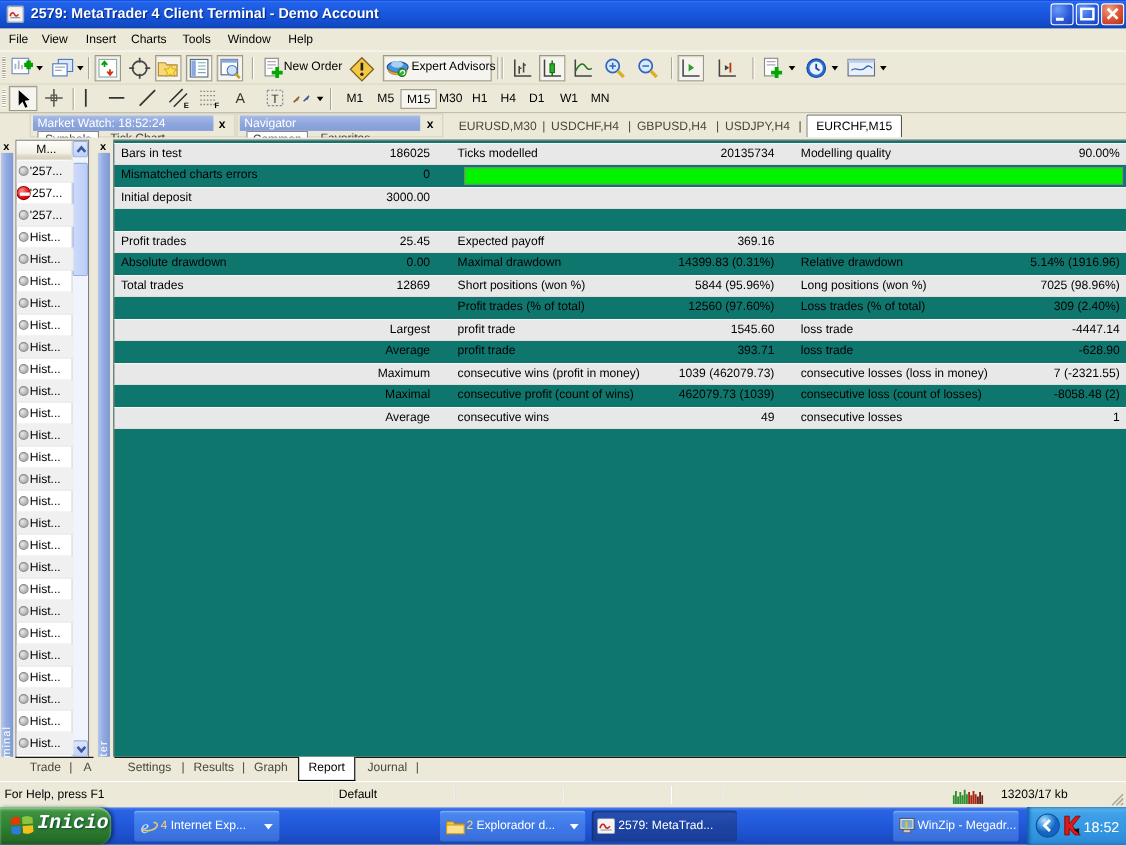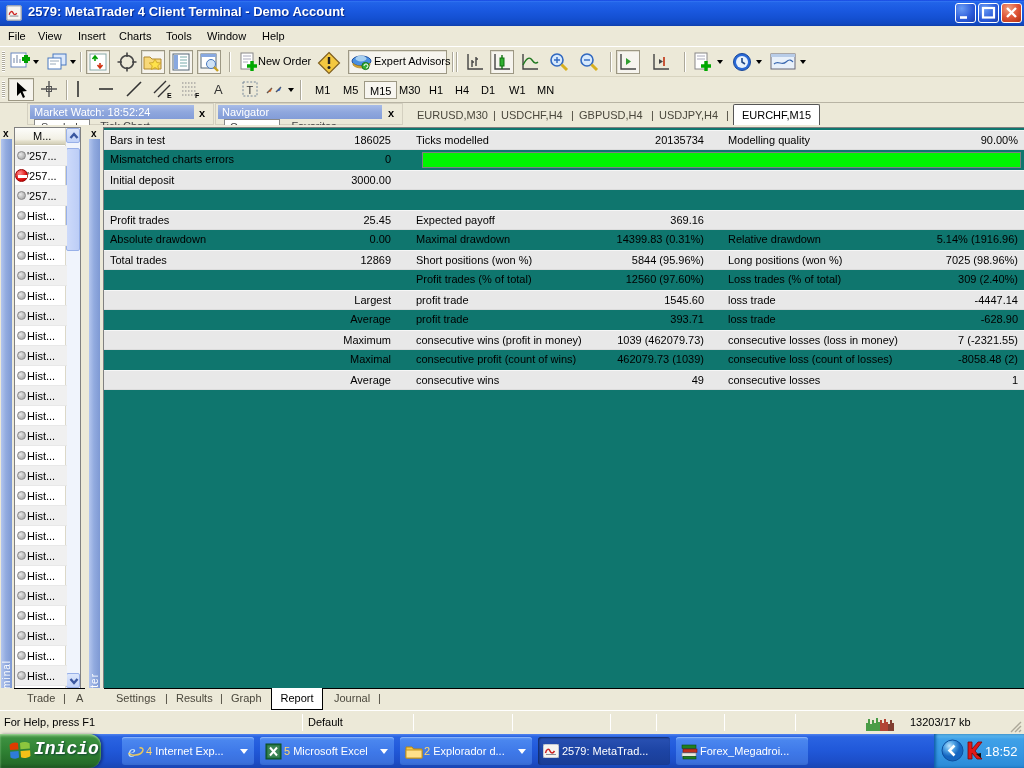--- a/index.html
+++ b/index.html
@@ -523,53 +523,44 @@
     <span class="itext">Inicio</span>
     </div>
   <div class="taskbtn" style="left:122px;width:132px;">
     <svg style="position:absolute;left:4px;top:5px;width:19px;height:19px;" viewBox="0 0 19 19">
         <text x="2" y="15" font-family="Liberation Serif" font-size="17" font-style="italic" fill="#c8e4fa">e</text>
         <path d="M2.5 11 C5 14.5 14 13.5 16.5 9.5 C18 7 16 5.5 13.5 5.8" stroke="#e8c860" stroke-width="1.5" fill="none"></path>
       </svg>
     <span class="tktxt"><span style="color:#ffd76e">4</span> Internet Exp...</span>
       <span class="tkarr"></span>
     </div>
-  <div class="taskbtn" style="left:260px;width:134px;">
-    <svg style="position:absolute;left:5px;top:6px;width:17px;height:17px;" viewBox="0 0 17 17">
-        <rect x="1" y="1" width="15" height="15" fill="#1a6e38" stroke="#0c4a22"></rect>
-        <rect x="2.5" y="2.5" width="12" height="12" fill="#fff" opacity="0.15"></rect>
-        <path d="M5 4.5 L12 12.5 M12 4.5 L5 12.5" stroke="#fff" stroke-width="2"></path>
-      </svg>
-    <span class="tktxt"><span style="color:#ffd76e">5</span> Microsoft Excel</span>
-      <span class="tkarr"></span>
-    </div>
   <div class="taskbtn" style="left:400px;width:132px;">
     <svg style="position:absolute;left:5px;top:7px;width:18px;height:15px;" viewBox="0 0 18 15">
         <path d="M1 3 h6 l1.5 2 H17 v9 H1 z" fill="#f5c84c" stroke="#b8860b"></path>
         <path d="M1 6 h16 v8 H1 z" fill="#ffe08a" stroke="#c89820"></path>
       </svg>
     <span class="tktxt"><span style="color:#ffd76e">2</span> Explorador d...</span>
       <span class="tkarr"></span>
     </div>
   <div class="taskbtn active" style="left:538px;width:132px;">
     <svg style="position:absolute;left:5px;top:7px;width:16px;height:14px;" viewBox="0 0 16 14">
         <rect x="0" y="0" width="16" height="14" rx="2" fill="#f6f4f0" stroke="#98a2b6"></rect>
         <path d="M2.5 9 C3.5 4.5 6 4.5 7 7 C8 9.5 10 9.5 11.5 7" stroke="#cc2222" stroke-width="1.5" fill="none"></path>
         <path d="M3 10.5 h10" stroke="#8a8f98" stroke-width="1"></path>
       </svg>
     <span class="tktxt">2579: MetaTrad...</span>
     </div>
-  <div class="taskbtn" style="left:676px;width:132px;">
-    <svg style="position:absolute;left:5px;top:6px;width:17px;height:17px;" viewBox="0 0 17 17">
-        <rect x="1" y="2" width="14" height="3.4" fill="#208020" stroke="#0c4a12" stroke-width=".6"></rect>
-        <rect x="2" y="6" width="14" height="3.4" fill="#c03020" stroke="#701810" stroke-width=".6"></rect>
-        <rect x="1" y="10" width="14" height="3.4" fill="#e8e8e0" stroke="#888" stroke-width=".6"></rect>
-        <rect x="2" y="13.4" width="13" height="2.6" fill="#208020" stroke="#0c4a12" stroke-width=".6"></rect>
-      </svg>
-    <span class="tktxt">Forex_Megadroi...</span>
+  <div class="taskbtn" style="left:812px;width:114px;">
+    <svg style="position:absolute;left:4px;top:6px;width:17px;height:17px;" viewBox="0 0 17 17">
+        <rect x="2" y="1" width="13" height="10" fill="#d8e8f4" stroke="#555"></rect>
+        <rect x="3.5" y="2.5" width="10" height="7" fill="#7aaad0"></rect>
+        <path d="M6 11 h5 l1.5 3 h-8 z" fill="#c8c8c0" stroke="#555" stroke-width=".7"></path>
+        <path d="M8 4 v5" stroke="#f0c020" stroke-width="2"></path>
+      </svg>
+    <span class="tktxt" style="left:22px">WinZip - Megadr...</span>
     </div>
   <div id="tray">
     <svg style="position:absolute;left:7px;top:5px;width:23px;height:23px;" viewBox="0 0 23 23">
         <defs>
           <radialGradient id="chev" cx="35%" cy="28%">
             <stop offset="0%" stop-color="#bfe2fa"></stop>
             <stop offset="45%" stop-color="#58aae8"></stop>
             <stop offset="100%" stop-color="#1565c0"></stop>
           </radialGradient>
         </defs>

